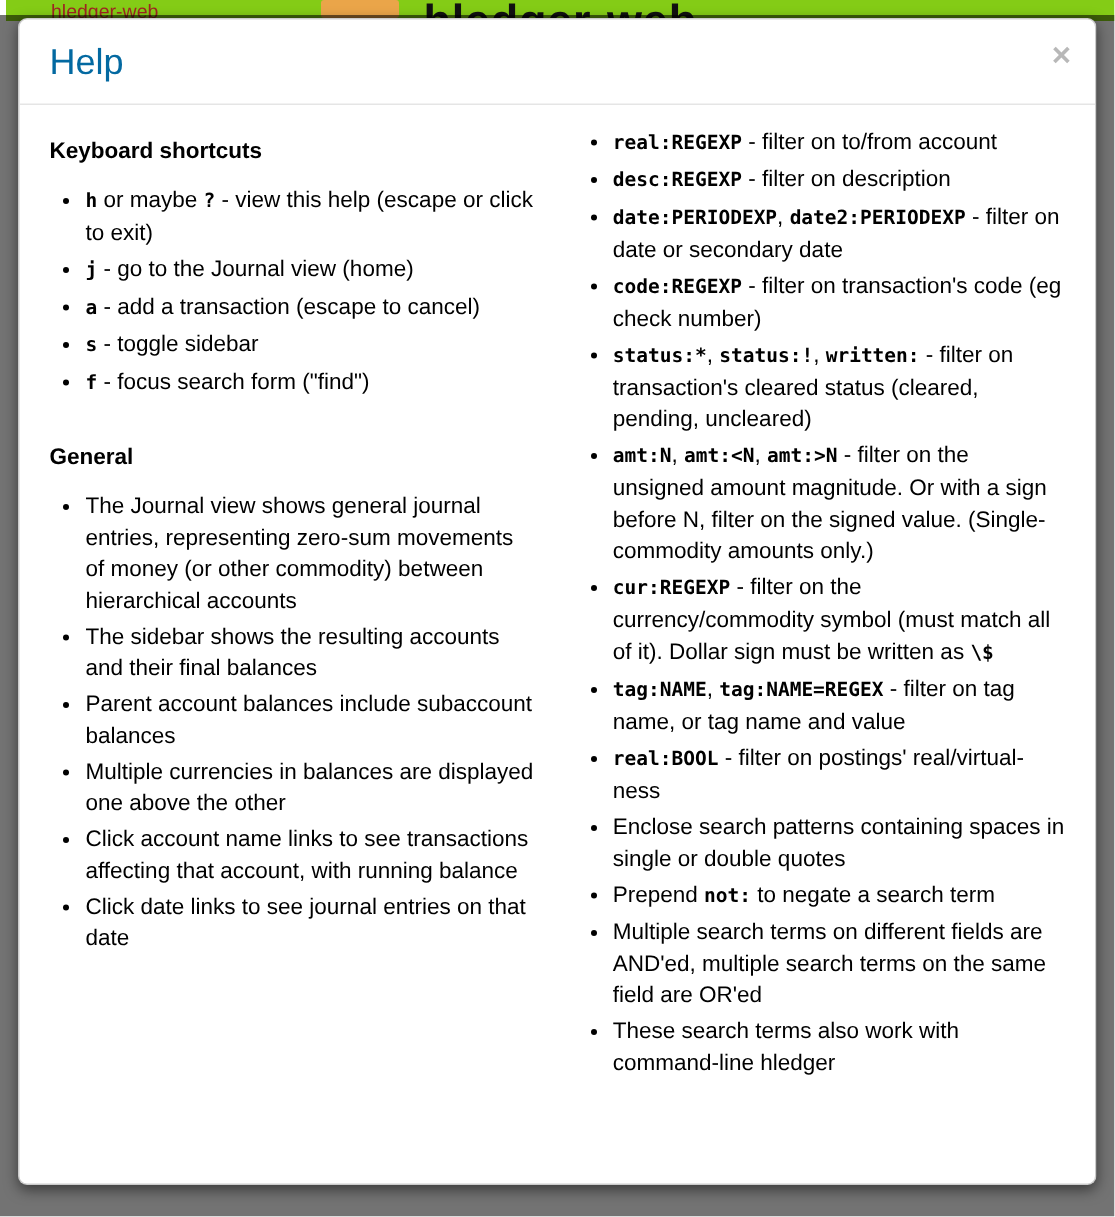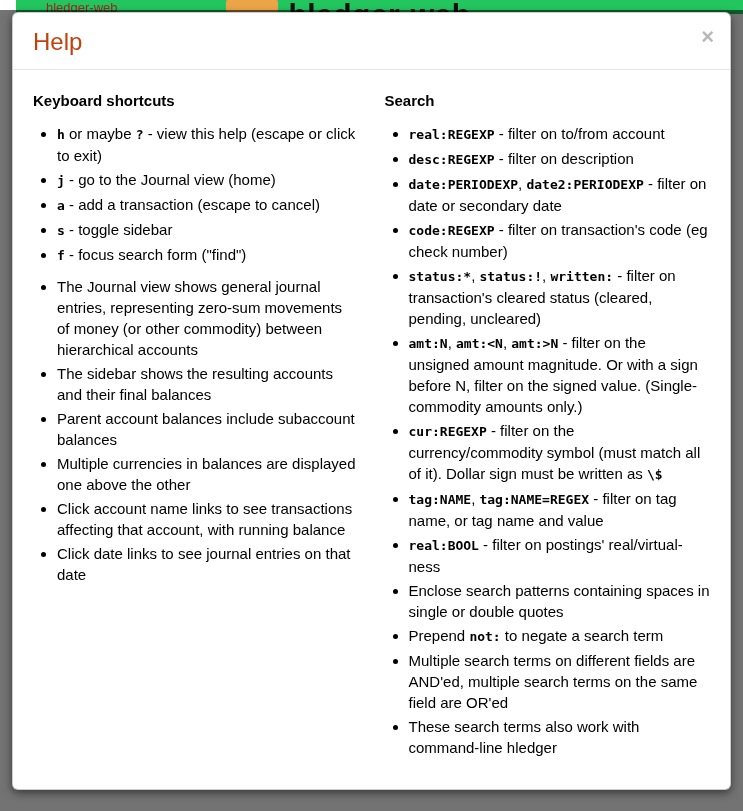--- a/index.html
+++ b/index.html
@@ -7,22 +7,22 @@
   body {
     width: 743px; height: 811px;
     position: relative; overflow: hidden;
     background: #ffffff;
     font-family: "Liberation Sans", sans-serif;
     color: #000;
   }
 
   
   .page-top {
-    position: absolute; top: 0; left: 16px; right: 0; height: 14px;
-    background: #22c55e; overflow: hidden;
+    position: absolute; top: 0; left: 4px; right: 0; height: 14px;
+    background: #84cc16; overflow: hidden;
   }
   .brand-link {
     position: absolute; left: 30px; top: 0;
     font-size: 13px; color: #9f2422; text-decoration: none; cursor: pointer;
   }
   .orange-partial {
     position: absolute; left: 210px; top: 0; width: 52px; height: 12px;
     background: #eaa549; border-radius: 2px;
   }
   .partial-heading {
@@ -43,21 +43,21 @@
     background: #fff; border: 1px solid rgba(0,0,0,0.2); border-radius: 6px;
     box-shadow: 0 3px 9px rgba(0,0,0,0.5);
     overflow: hidden;
   }
   .modal-header {
     padding: 14px 20px 12px 20px;
     border-bottom: 1px solid #e5e5e5;
     position: relative;
   }
   .modal-title {
-    margin: 0; font-size: 24px; font-weight: 500; color: #c2410c; line-height: 30px;
+    margin: 0; font-size: 24px; font-weight: 500; color: #0369a1; line-height: 30px;
   }
   .close-btn {
     position: absolute; right: 16px; top: 14px;
     background: none; border: none; padding: 0;
     font-size: 22px; line-height: 20px; color: #b8b8b8; font-weight: bold;
     cursor: pointer; font-family: "Liberation Sans", sans-serif;
   }
   .modal-body {
     padding: 14px 20px 10px 20px;
     display: flex; gap: 26px;
@@ -100,31 +100,31 @@
   <div class="modal-body">
     <div class="col">
       <div class="section-heading">Keyboard shortcuts</div>
       <ul class="help-list">
           <li><code>h</code> or maybe <code>?</code> - view this help (escape or click to exit)</li>
           <li><code>j</code> - go to the Journal view (home)</li>
           <li><code>a</code> - add a transaction (escape to cancel)</li>
           <li><code>s</code> - toggle sidebar</li>
           <li><code>f</code> - focus search form ("find")</li>
         </ul>
+      <div class="section-heading spaced">General</div>
       <ul class="help-list">
           <li>The Journal view shows general journal entries, representing zero-sum movements of money (or other commodity) between hierarchical accounts</li>
           <li>The sidebar shows the resulting accounts and their final balances</li>
           <li>Parent account balances include subaccount balances</li>
           <li>Multiple currencies in balances are displayed one above the other</li>
           <li>Click account name links to see transactions affecting that account, with running balance</li>
           <li>Click date links to see journal entries on that date</li>
         </ul>
     </div>
     <div class="col">
-      <div class="section-heading">Search</div>
       <ul class="help-list">
           <li><code>real:REGEXP</code> - filter on to/from account</li>
           <li><code>desc:REGEXP</code> - filter on description</li>
           <li><code>date:PERIODEXP</code>, <code>date2:PERIODEXP</code> - filter on date or secondary date</li>
           <li><code>code:REGEXP</code> - filter on transaction's code (eg check number)</li>
           <li><code>status:*</code>, <code>status:!</code>, <code>written:</code> - filter on transaction's cleared status (cleared, pending, uncleared)</li>
           <li><code>amt:N</code>, <code>amt:&lt;N</code>, <code>amt:&gt;N</code> - filter on the unsigned amount magnitude. Or with a sign before N, filter on the signed value. (Single-commodity amounts only.)</li>
           <li><code>cur:REGEXP</code> - filter on the currency/commodity symbol (must match all of it). Dollar sign must be written as <code>\$</code></li>
           <li><code>tag:NAME</code>, <code>tag:NAME=REGEX</code> - filter on tag name, or tag name and value</li>
           <li><code>real:BOOL</code> - filter on postings' real/virtual-ness</li>

